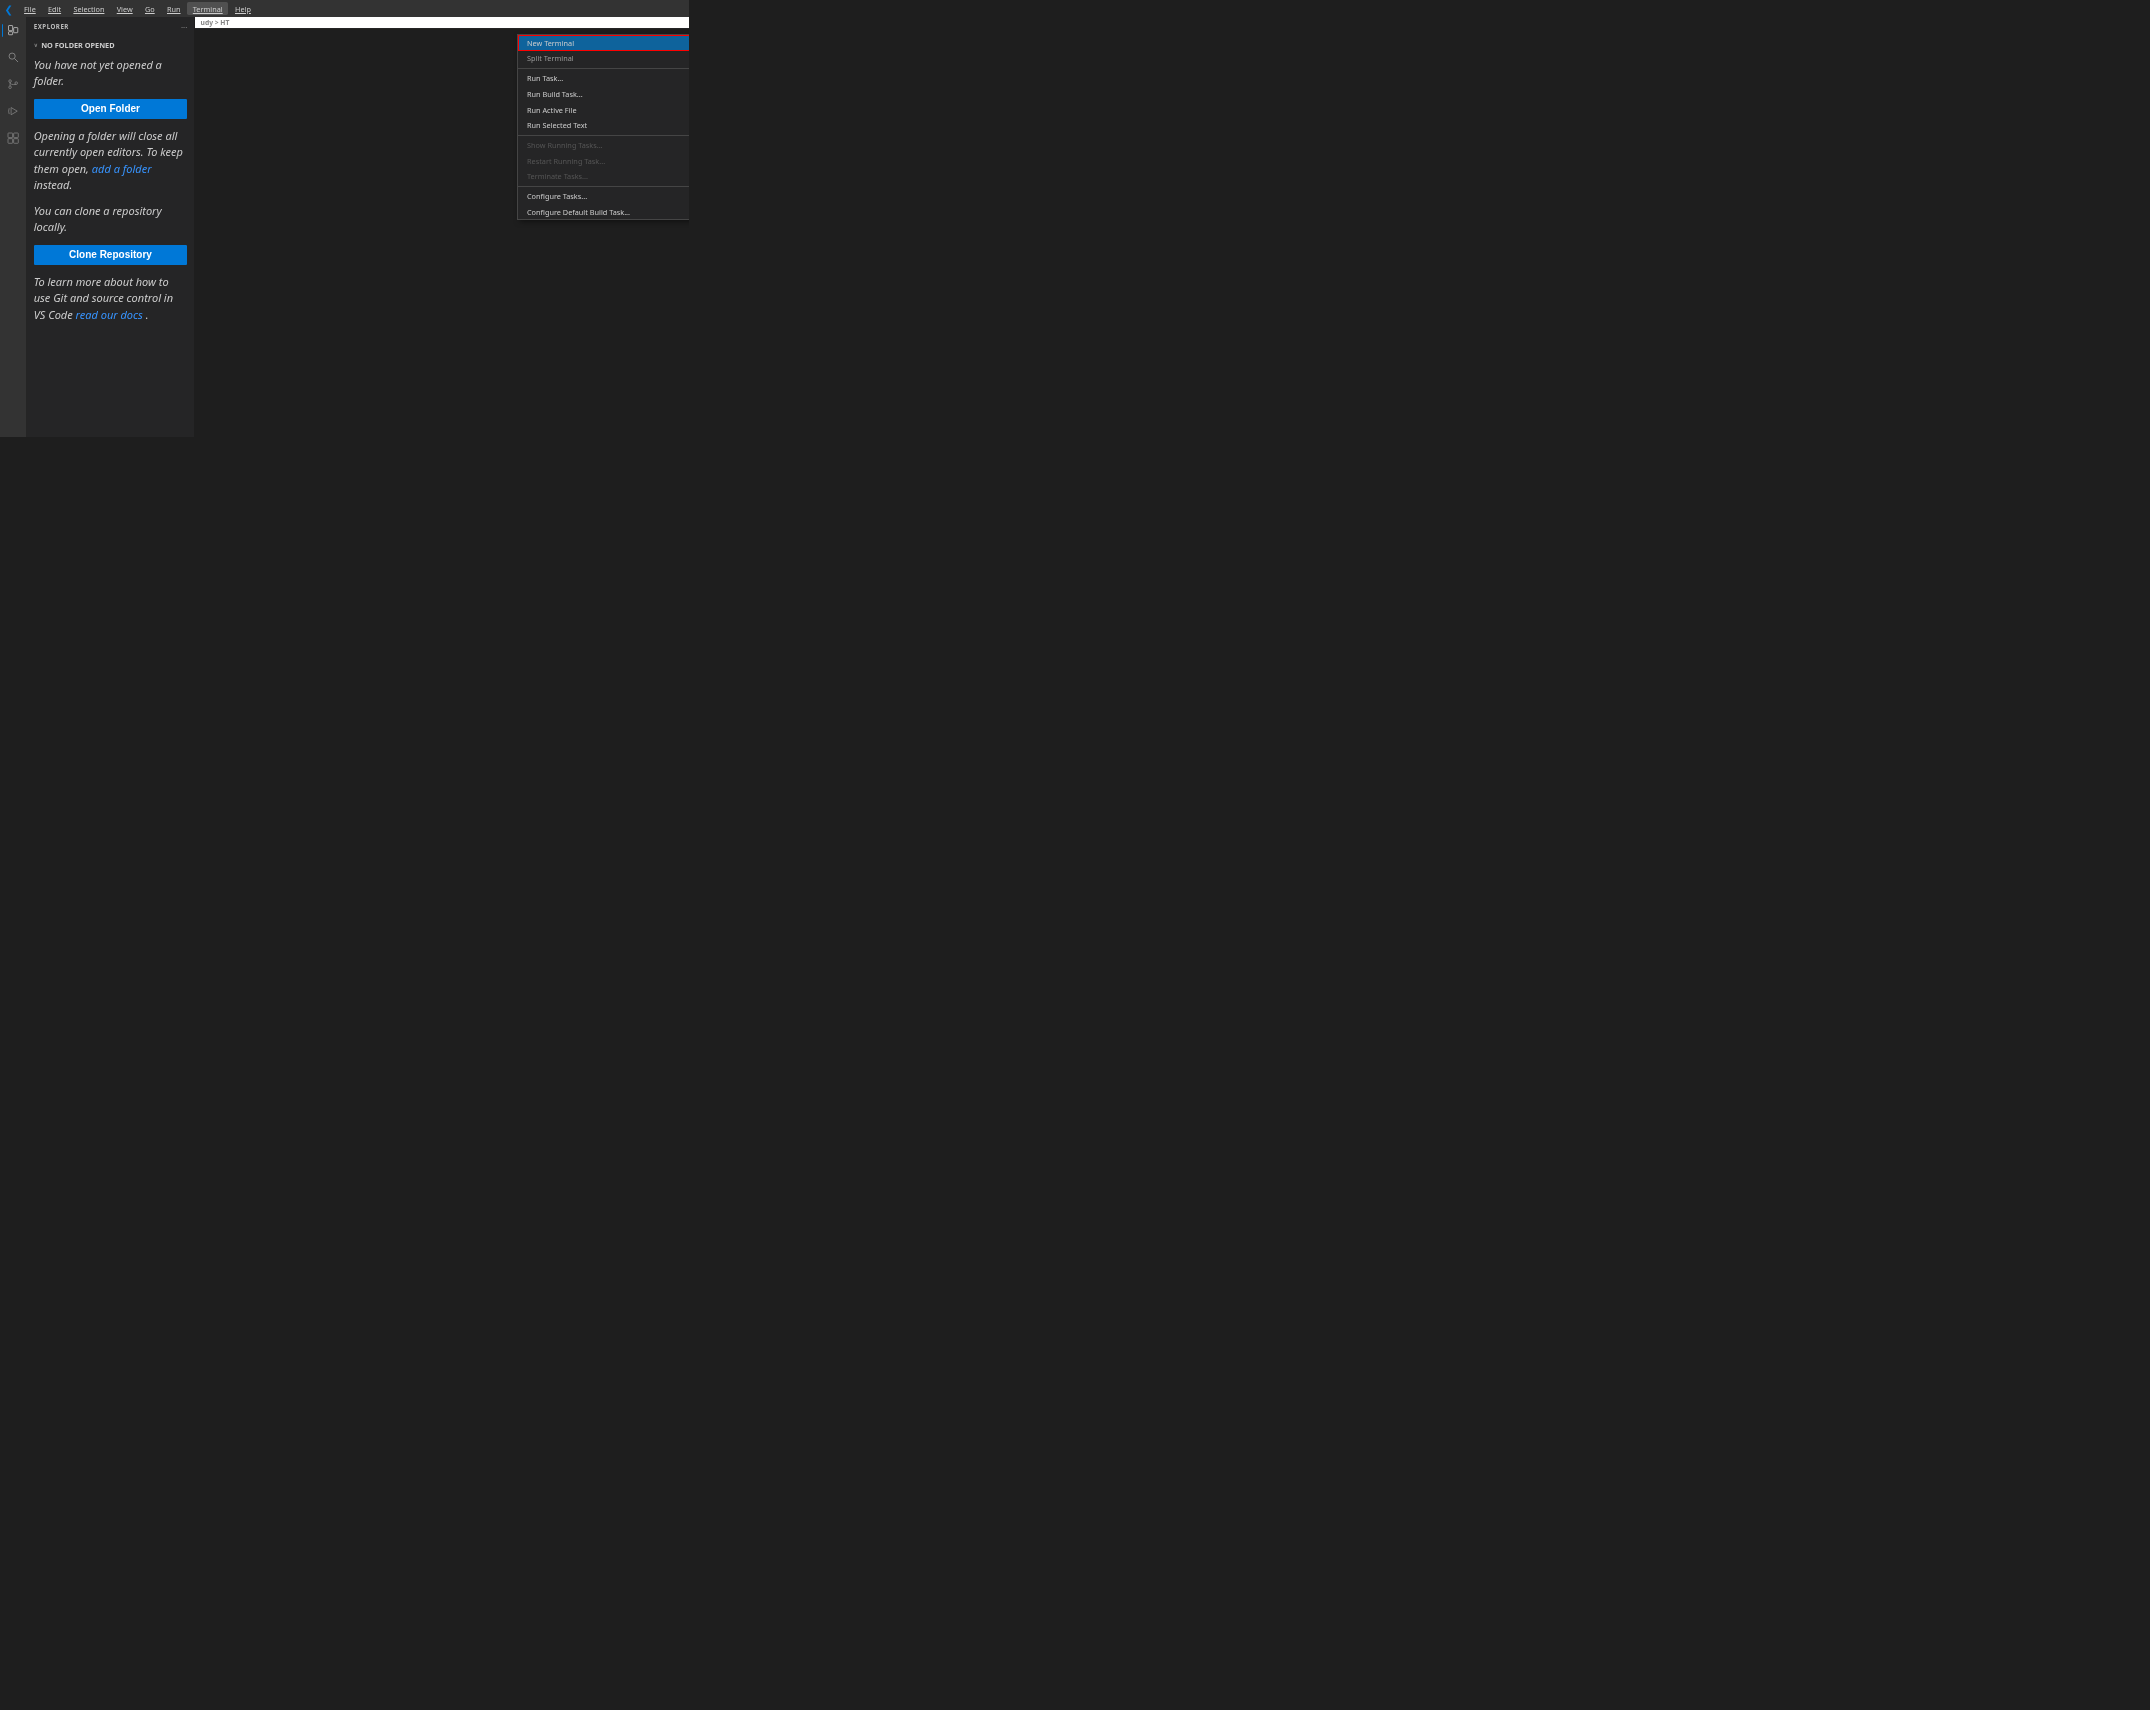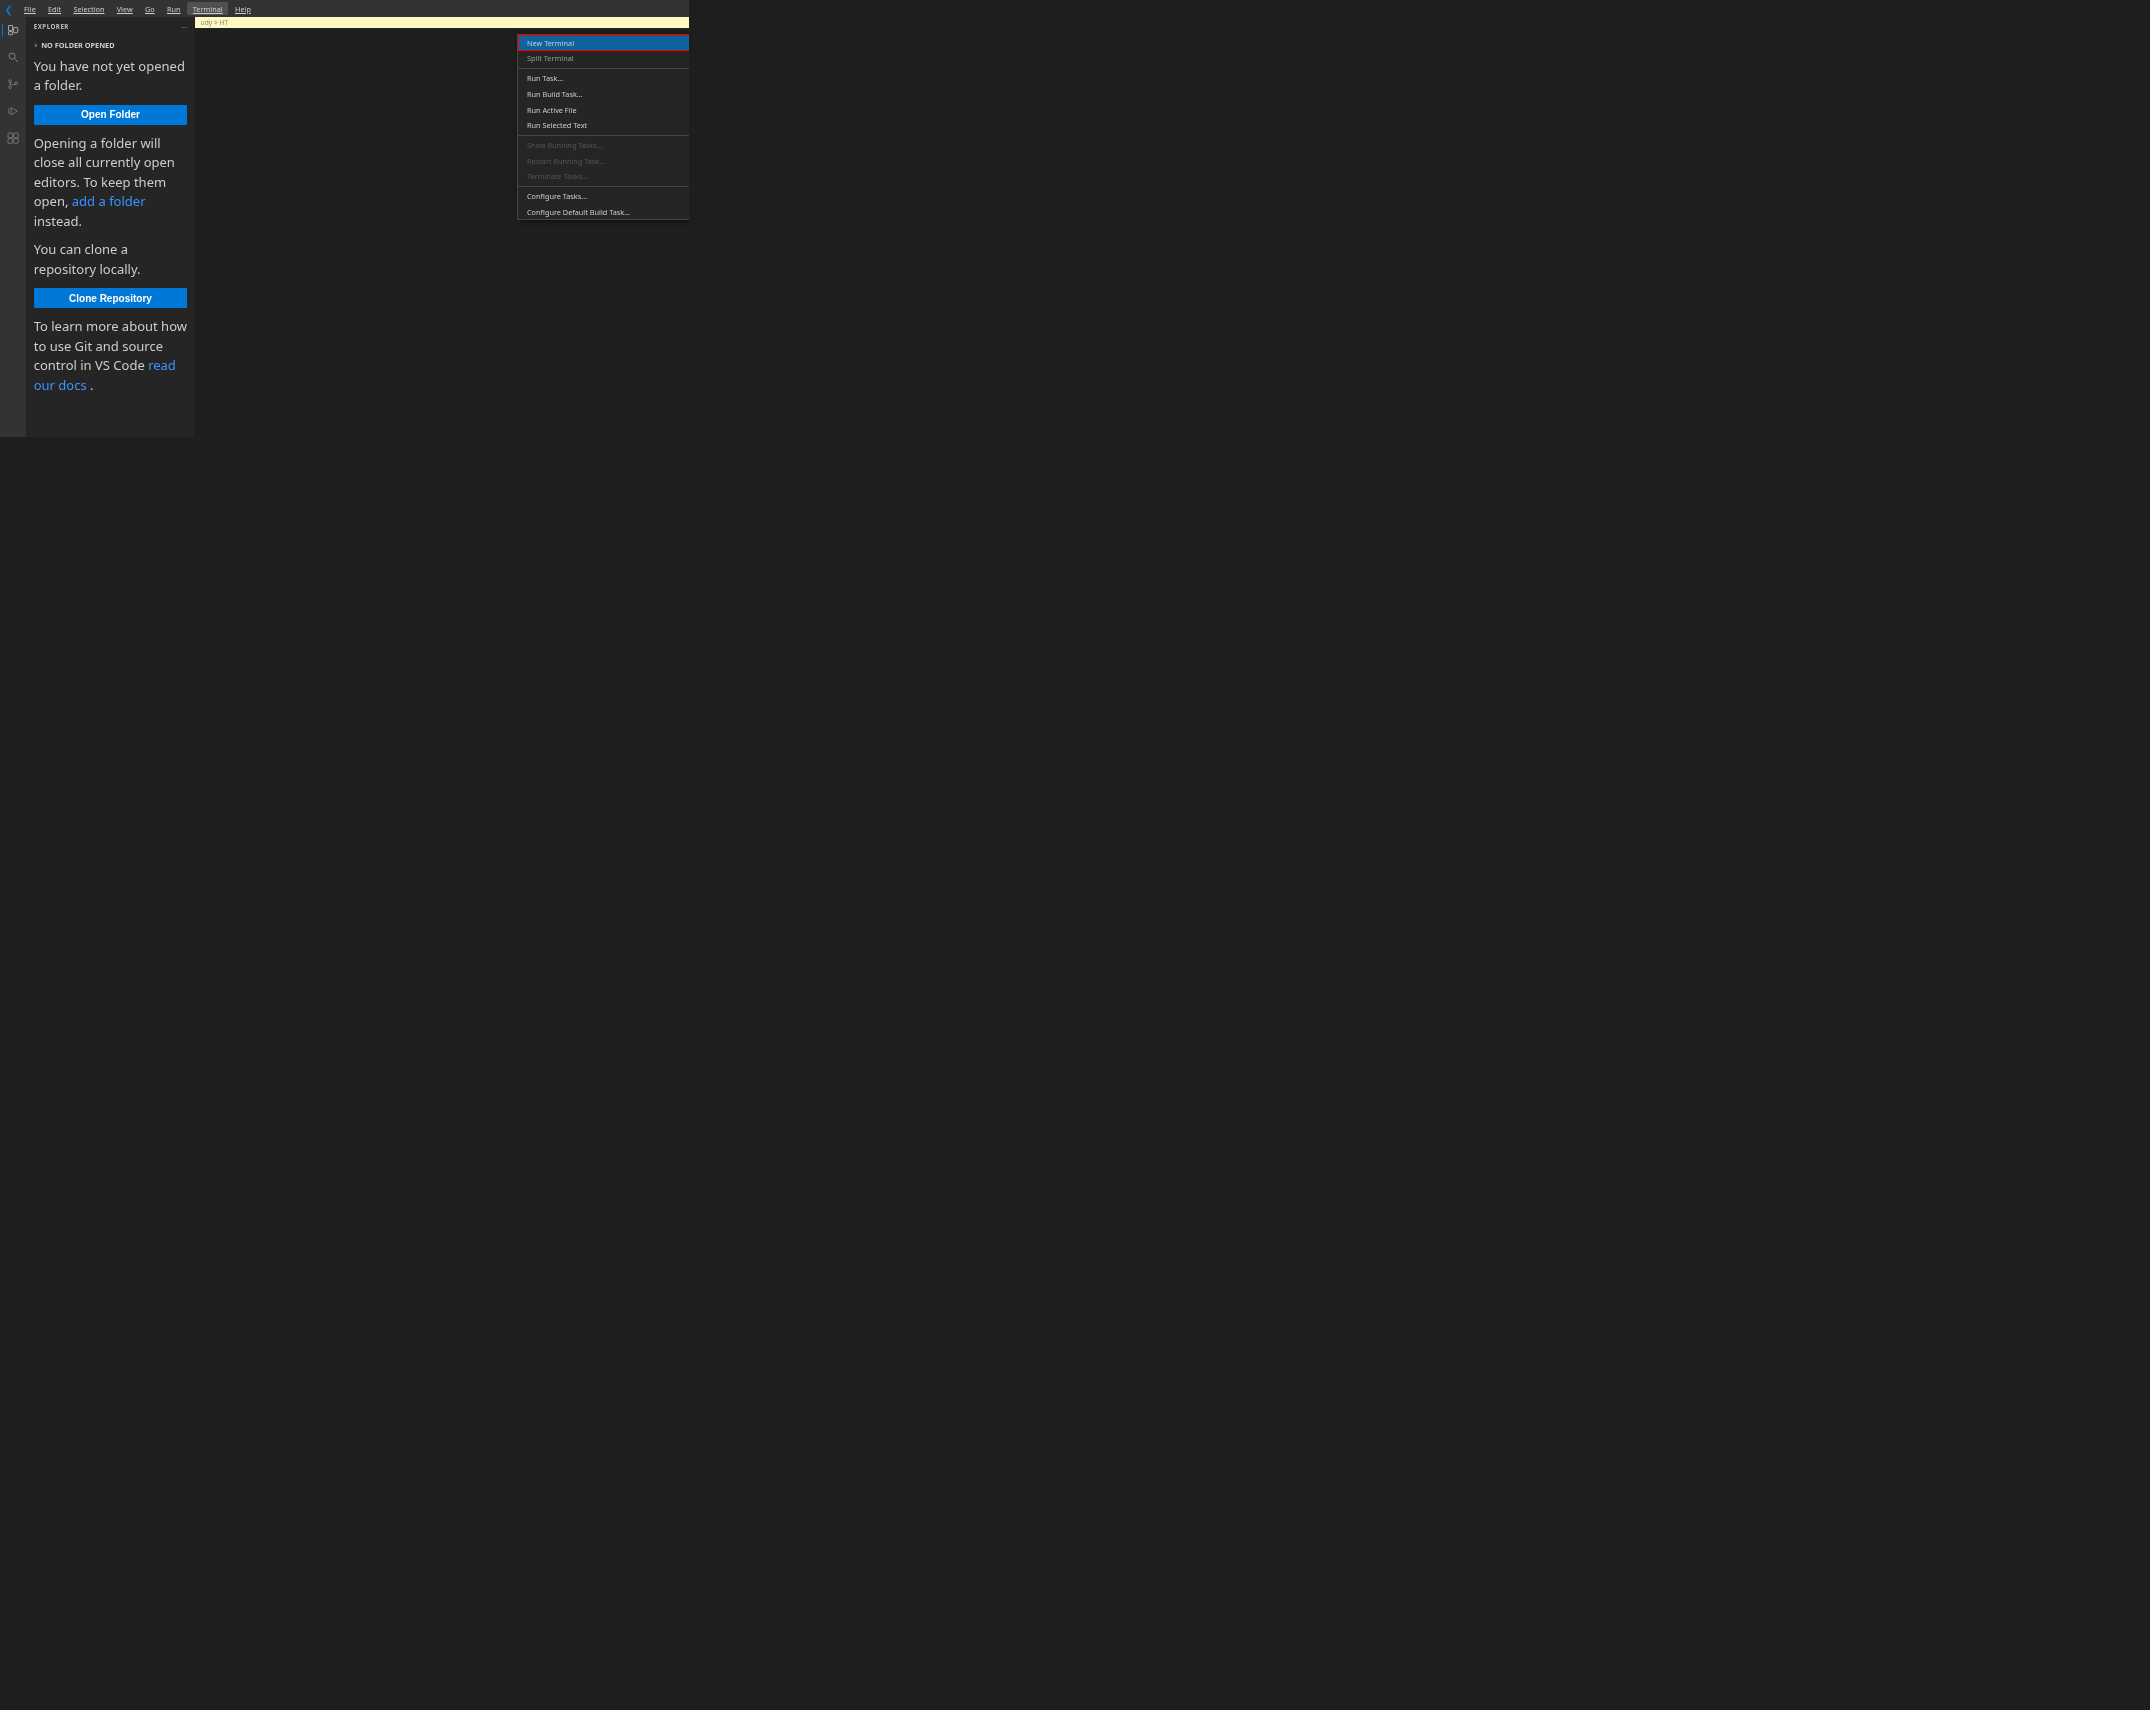--- a/index.html
+++ b/index.html
@@ -123,24 +123,25 @@
       font-size: 7.3px;
       font-weight: 700;
       color: #cccccc;
       margin-bottom: 6.7px;
     }
     .folder-heading .chevron {
       font-size: 5.6px;
       color: #858585;
     }
     .sidebar-text {
-      font-size: 13px;
+      font-size: 11px;
       color: #cccccc;
       line-height: 1.5;
       margin-bottom: 9px;
+      font-style: italic;
     }
     .sidebar-link {
       color: #3794ff;
       cursor: pointer;
     }
     .btn-blue {
       background: #0078d7;
       color: #ffffff;
       font-size: 10px;
       font-weight: 600;
@@ -155,27 +156,28 @@
     }
 
     
     .content-area {
       flex: 1;
       background: #1e1e1e;
       position: relative;
     }
     .breadcrumb-bar {
       height: 12.3px;
-      background: #fef9c3;
+      background: #ffffff;
       display: flex;
       align-items: center;
       padding: 0 5.6px;
       font-size: 6.7px;
       color: #858585;
       border-bottom: 0.6px solid #252526;
+      font-weight: bold;
     }
 
     
     .dropdown-overlay {
       position: absolute;
       top: 0;
       left: 0;
       right: 0;
       bottom: 0;
       z-index: 100;

